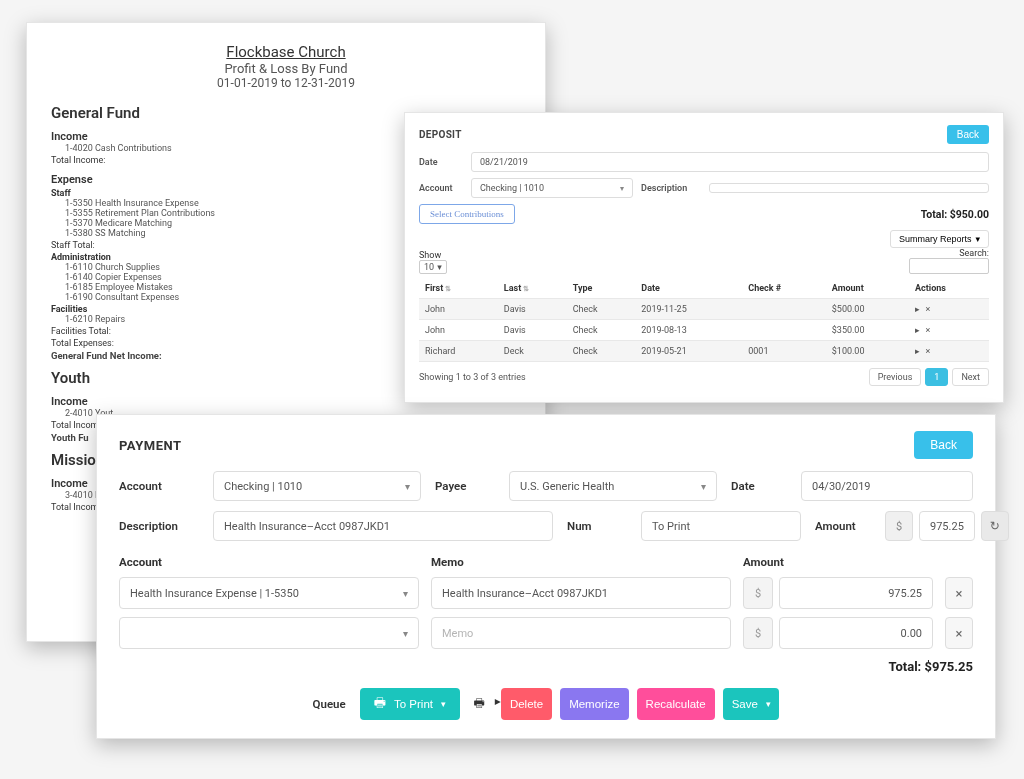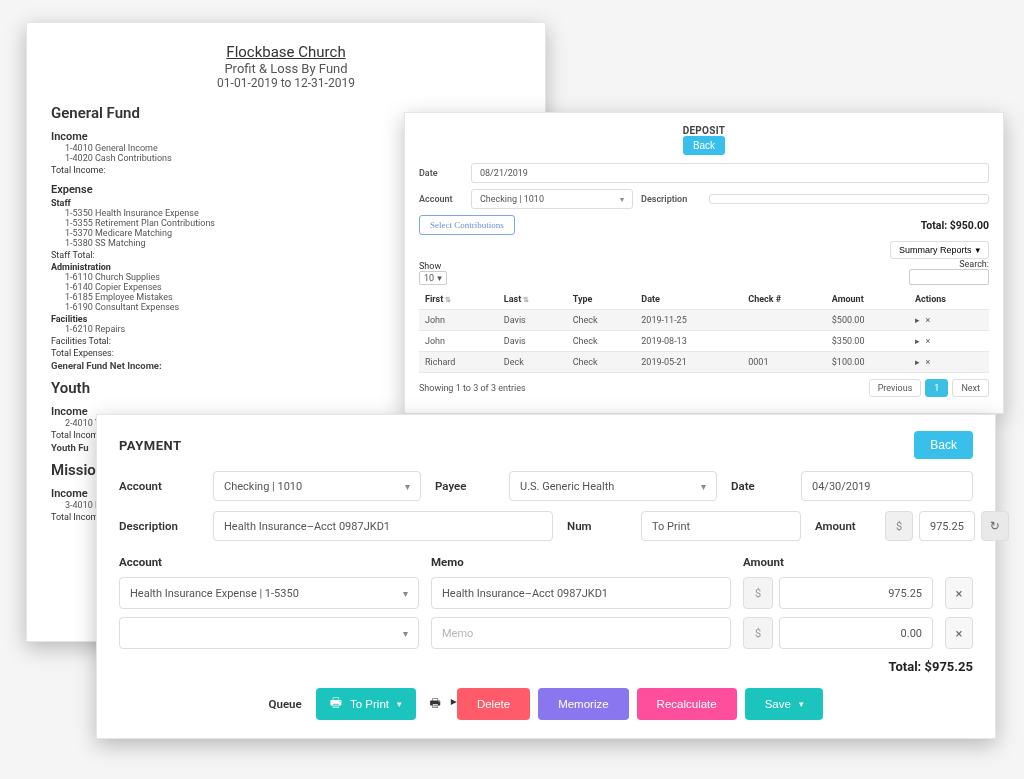--- a/index.html
+++ b/index.html
@@ -38,21 +38,21 @@
   .report .net { font-size: 9.5px; font-weight: 700; margin-top: 2px; }
 
   
   .deposit {
     left: 404px; top: 112px;
     width: 600px;
     padding: 12px 14px 16px 14px;
     font-size: 10px;
     color: #555;
   }
-  .dep-head { display: flex; justify-content: space-between; align-items: center; margin-bottom: 8px; flex-direction: column; }
+  .dep-head { display: flex; justify-content: space-between; align-items: center; margin-bottom: 8px; }
   .dep-head .ttl { font-size: 10px; font-weight: 700; color: #444; letter-spacing: 0.3px; }
   .btn-back {
     background: #38c0ea; color: #fff; border: none; border-radius: 3px;
     font-size: 10px; padding: 4px 10px; cursor: pointer;
   }
   .dep-row { display: flex; align-items: center; gap: 8px; margin-bottom: 6px; }
   .dep-row .lbl { width: 44px; font-size: 9px; font-weight: 600; color: #555; }
   .dep-input {
     flex: 1; border: 1px solid #ddd; border-radius: 3px;
     padding: 4px 8px; font-size: 9px; background: #fff;
@@ -186,42 +186,41 @@
     background: #1bc5bd; color: #fff; border: none; border-radius: 4px;
     height: 32px; padding: 0 14px; display: flex; align-items: center; gap: 8px;
     font-size: 11.5px; cursor: pointer;
   }
   .queue-btn .icon { font-size: 13px; }
   .queue-btn .caret { font-size: 9px; }
   .queue-icons { display: flex; gap: 10px; color: #333; font-size: 12px; }
   .action-grp { display: flex; gap: 8px; }
   .abtn {
     border: none; border-radius: 4px; color: #fff; height: 32px;
-    padding: 0 20px; font-size: 11.5px; cursor: pointer;
+    padding: 0 9px; font-size: 11.5px; cursor: pointer;
   }
   .abtn.del { background: #ff5b6a; }
   .abtn.mem { background: #8a77f0; }
   .abtn.rec { background: #ff4e9b; }
   .abtn.save { background: #1bc5bd; display: flex; align-items: center; gap: 8px; }
   .abtn.save .caret { font-size: 9px; }
 
 </style>
 </head>
 <body>
 
 <div class="panel report">
   <div class="title-block">
     <div class="org">Flockbase Church</div>
     <div class="sub">Profit &amp; Loss By Fund</div>
     <div class="range">01-01-2019 to 12-31-2019</div>
   </div>
 
   <h2>General Fund</h2>
   <div class="sec">Income</div>
-  <div class="line">1-4010 General Income</div>
   <div class="line">1-4020 Cash Contributions</div>
   <div class="tot">Total Income:</div>
 
   <div class="sec">Expense</div>
   <div class="grp">Staff</div>
   <div class="line">1-5350 Health Insurance Expense</div>
   <div class="line">1-5355 Retirement Plan Contributions</div>
   <div class="line">1-5370 Medicare Matching</div>
   <div class="line">1-5380 SS Matching</div>
   <div class="tot">Staff Total:</div>

